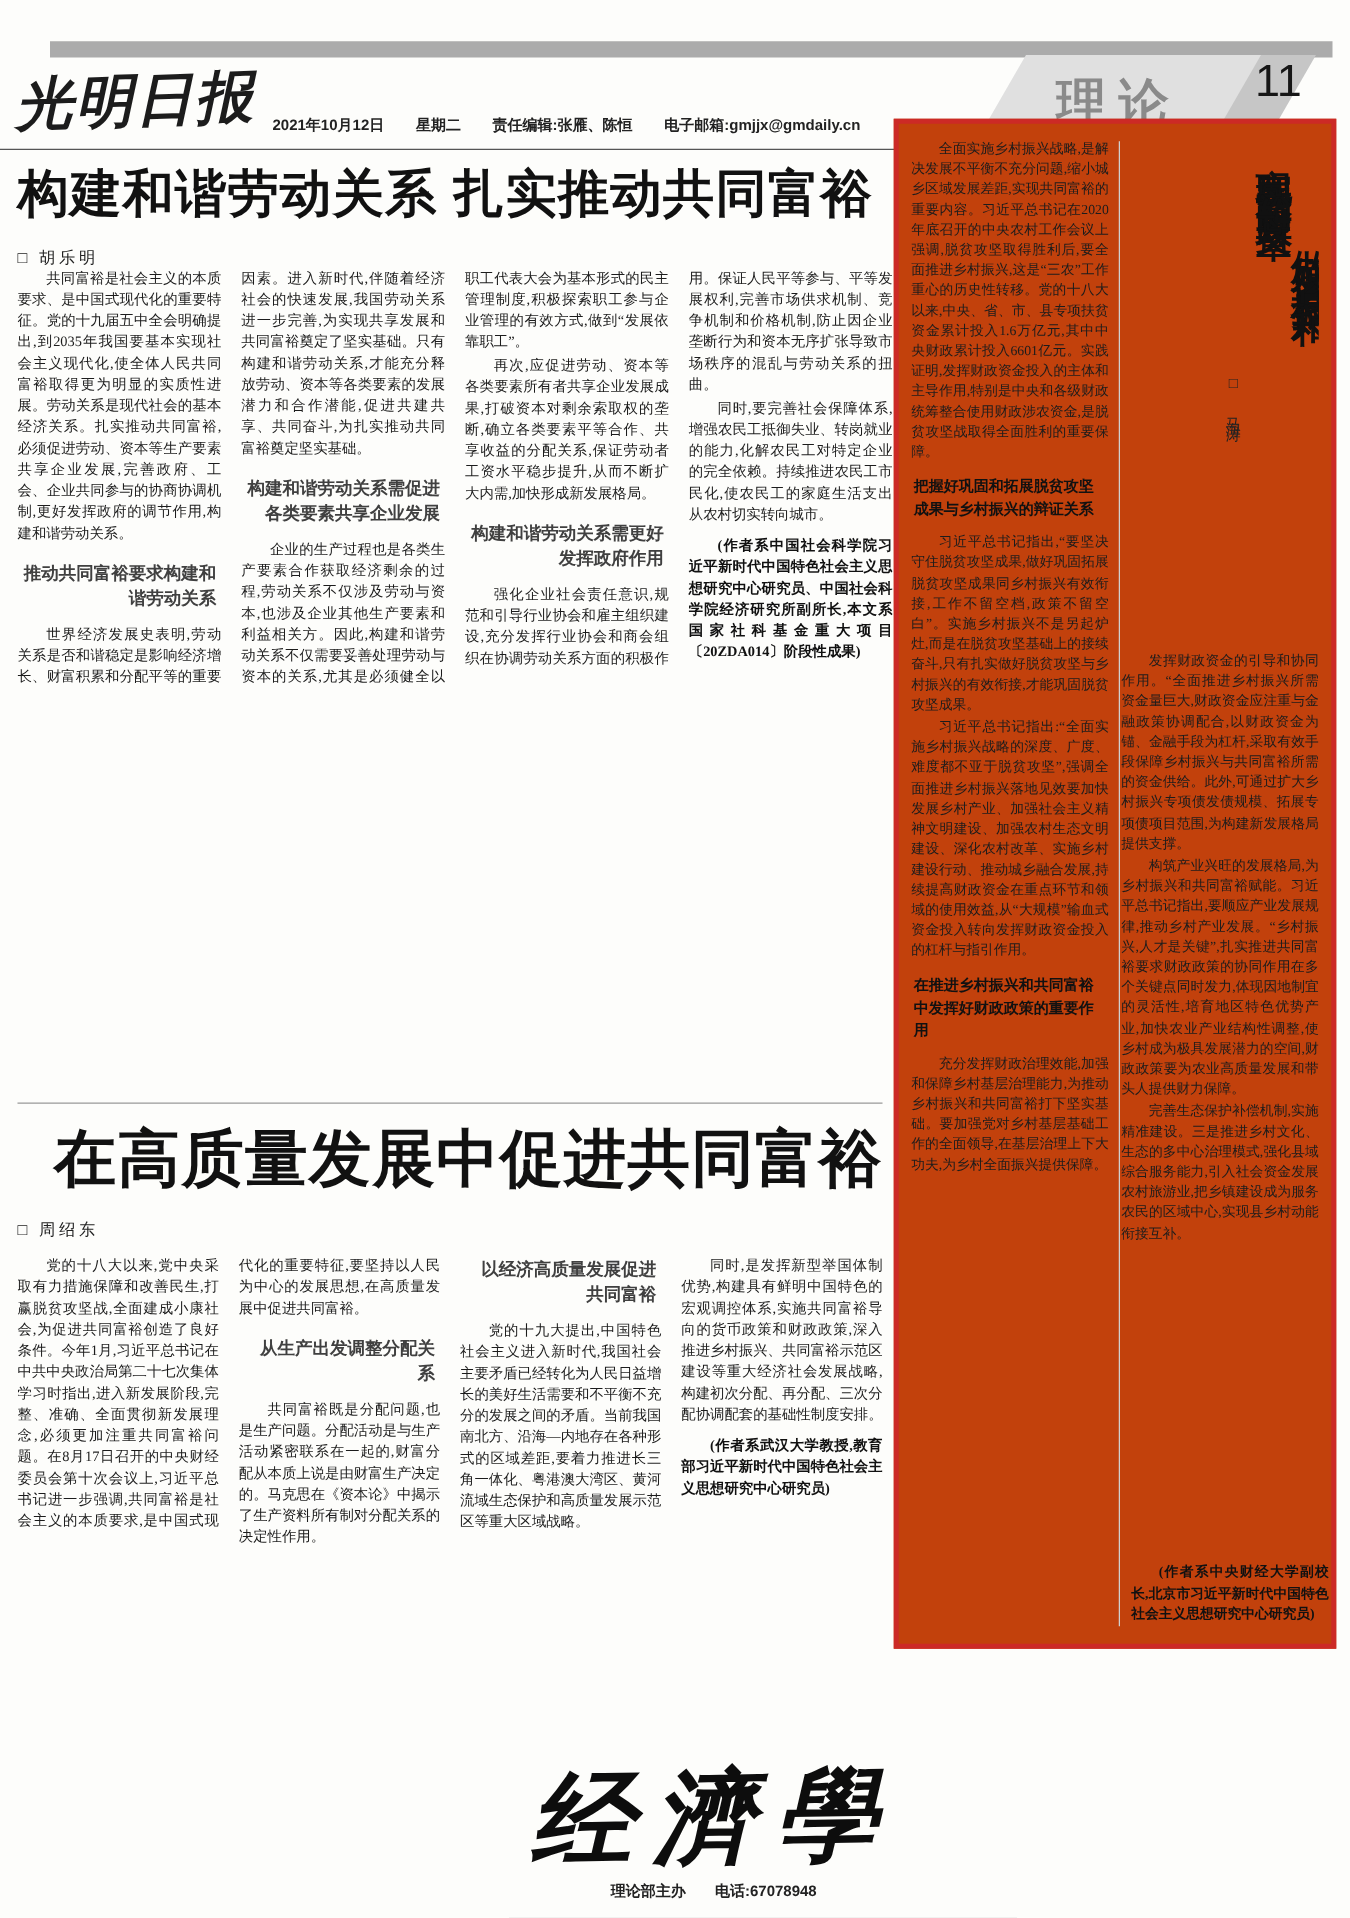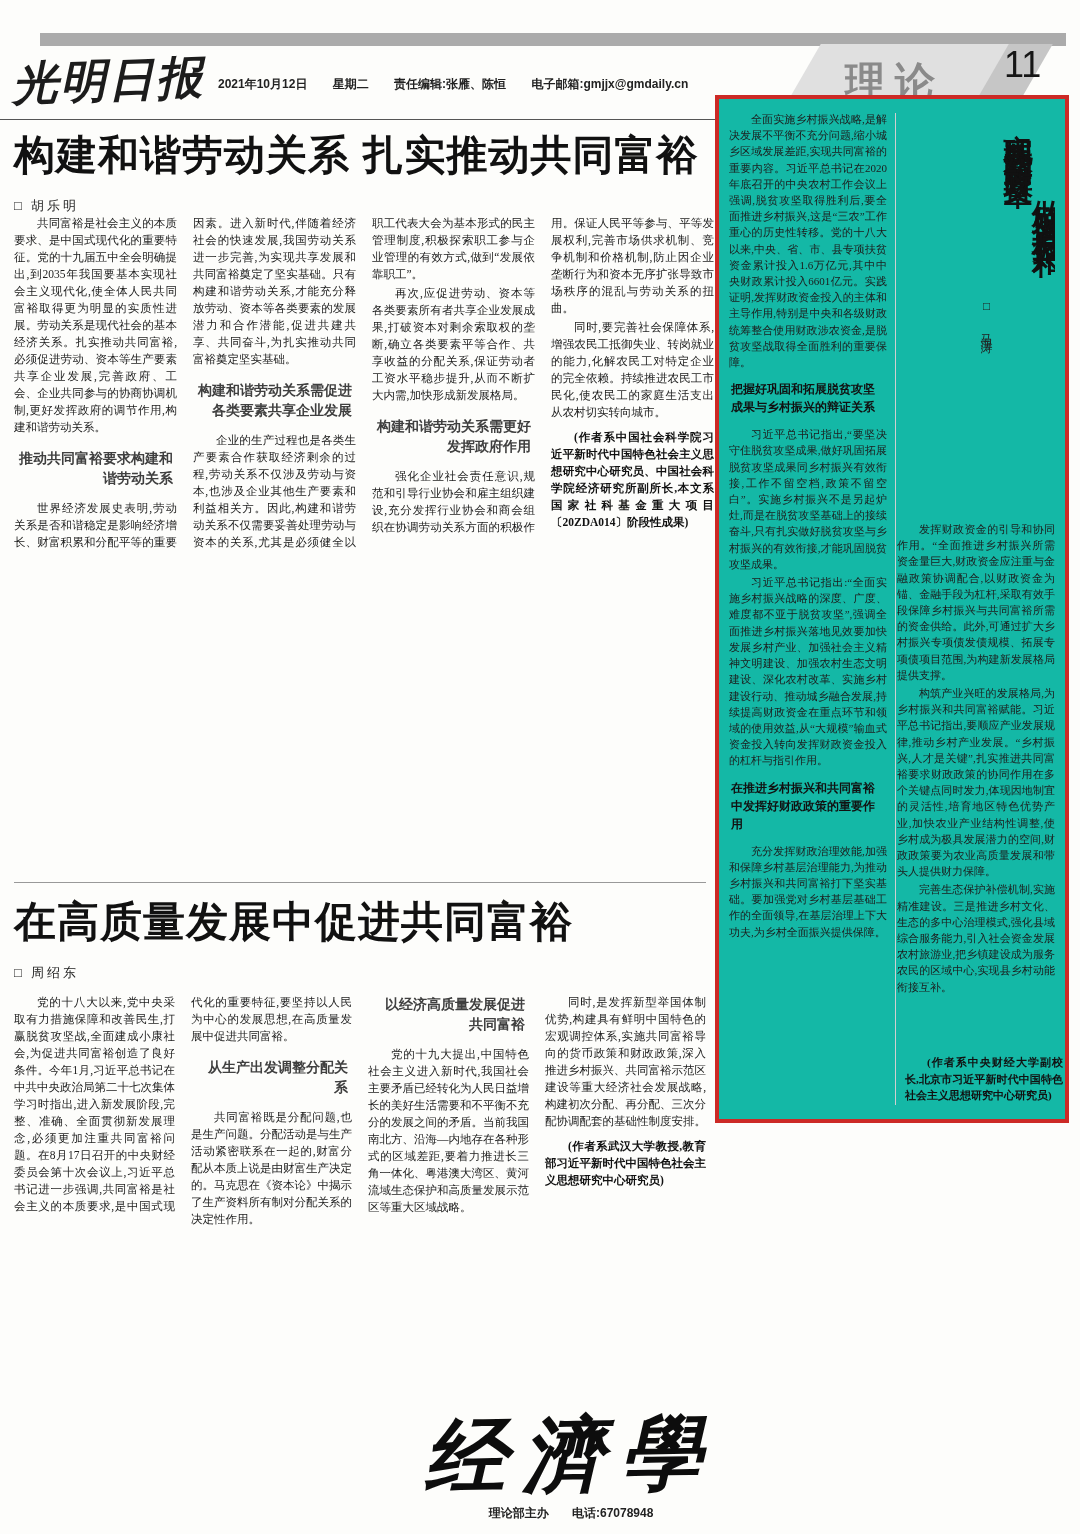--- a/index.html
+++ b/index.html
@@ -15,21 +15,21 @@
     font-family:"Liberation Serif","DejaVu Serif",serif;color:var(--ink);
   }
   
   .topbar{position:absolute;left:40px;top:33px;width:1026px;height:13px;background:var(--graybar);}
   .logo{
     position:absolute;left:12px;top:50px;width:200px;
     font-family:"DejaVu Serif","Liberation Serif",serif;
     font-size:46px;font-weight:bold;font-style:italic;letter-spacing:2px;
     transform:rotate(-2deg);white-space:nowrap;
   }
-  .dateline{position:absolute;left:218px;top:76px;font-family:"Liberation Sans","DejaVu Sans",sans-serif;
+  .dateline{position:absolute;left:218px;top:92px;font-family:"Liberation Sans","DejaVu Sans",sans-serif;
     font-size:12px;font-weight:bold;color:#222;white-space:nowrap;}
   .dateline span{margin-right:22px;}
   .tab-bg1{position:absolute;left:800px;top:44px;width:195px;height:72px;background:#e0e0e0;transform:skewX(-30deg);}
   .tab-bg2{position:absolute;left:988px;top:44px;width:44px;height:72px;background:#c6c6c6;transform:skewX(-30deg);}
   .section-label{position:absolute;left:845px;top:54px;font-size:40px;font-weight:900;letter-spacing:10px;
     color:var(--sectiongray);font-family:"Liberation Sans","DejaVu Sans",sans-serif;}
   .page-number{position:absolute;left:1004px;top:44px;font-size:36px;color:#161616;
     font-family:"Liberation Sans","DejaVu Sans",sans-serif;}
   .masthead-rule{position:absolute;left:0;top:119px;width:748px;height:1px;background:#555;}
   
@@ -44,33 +44,33 @@
   .fl-header{font-family:"Liberation Sans","DejaVu Sans",sans-serif;font-weight:bold;font-size:12px;
     line-height:18px;text-align:left;margin:10px 2px;break-inside:avoid;color:#111;}
   .fl-note{font-weight:bold;margin:8px 0 0 0;text-indent:2em;color:#111;}
   
   .article1{position:absolute;left:14px;top:128px;width:700px;}
   .article1 h1{font-size:41px;}
   .article1 .cols{margin-top:0;height:642px;font-size:11.5px;line-height:17px;}
   .divider-h{position:absolute;left:14px;top:882px;width:692px;height:1px;background:#999;}
   
   .article2{position:absolute;left:14px;top:894px;width:692px;}
-  .article2 h1{font-size:42px;}
+  .article2 h1{font-size:50px;text-align:right;}
   .article2 .cols{margin-top:12px;height:506px;font-size:11.5px;line-height:17px;}
   
   .calligraphy-box{position:absolute;left:428px;top:1378px;width:286px;height:148px;background:#fdfdfb;
     z-index:6;display:flex;flex-direction:column;align-items:center;justify-content:flex-end;padding-bottom:4px;box-sizing:border-box;}
   .calligraphy{font-family:"DejaVu Serif","Liberation Serif",serif;font-size:82px;line-height:1;
     font-weight:bold;font-style:italic;letter-spacing:16px;color:#0d0d0d;transform:rotate(-1deg);white-space:nowrap;}
   .footer-line{margin-top:10px;font-family:"Liberation Sans","DejaVu Sans",sans-serif;
     font-size:12px;font-weight:bold;color:#222;}
   .footer-line span{margin:0 10px;}
   
-  .red-box{position:absolute;left:715px;top:95px;width:354px;height:1028px;box-sizing:border-box;
-    border:4px solid var(--red);background:#14b8a6;z-index:4;}
+  .red-box{position:absolute;left:715px;top:95px;width:354px;height:1224px;box-sizing:border-box;
+    border:4px solid var(--red);background:#c2410c;z-index:4;}
   .redcol{position:absolute;top:12px;bottom:12px;width:158px;overflow:hidden;
     font-size:11px;line-height:16.2px;text-align:justify;}
   .redcol-a{left:10px;}
   .redcol-b{right:10px;}
   .red-divider{position:absolute;left:176px;top:14px;bottom:14px;width:1px;background:#cfcfcf;}
   .v-headline{writing-mode:vertical-rl;height:402px;width:158px;overflow:hidden;}
   .v-headline span{display:block;}
   .v-part1{font-family:"Liberation Sans","DejaVu Sans",sans-serif;font-weight:900;font-size:29px;
     letter-spacing:6px;padding-top:66px;margin-left:12px;color:#111;}
   .v-part2{font-family:"Liberation Sans","DejaVu Sans",sans-serif;font-weight:900;font-size:29px;

